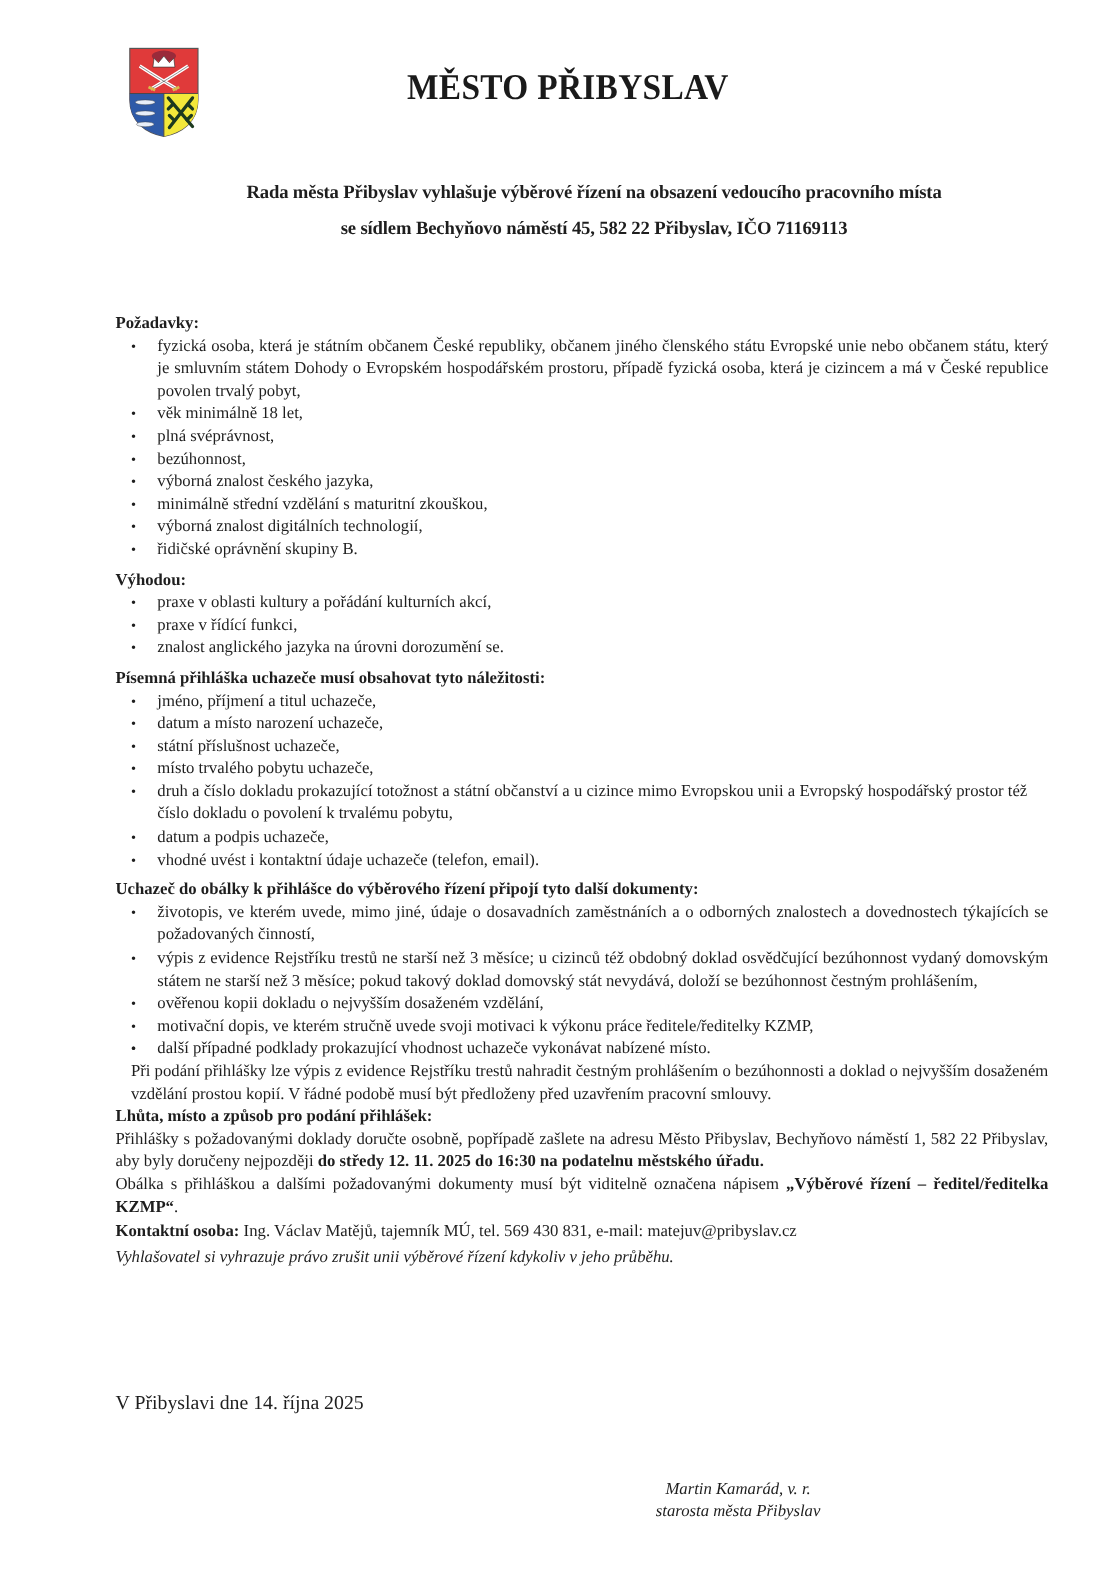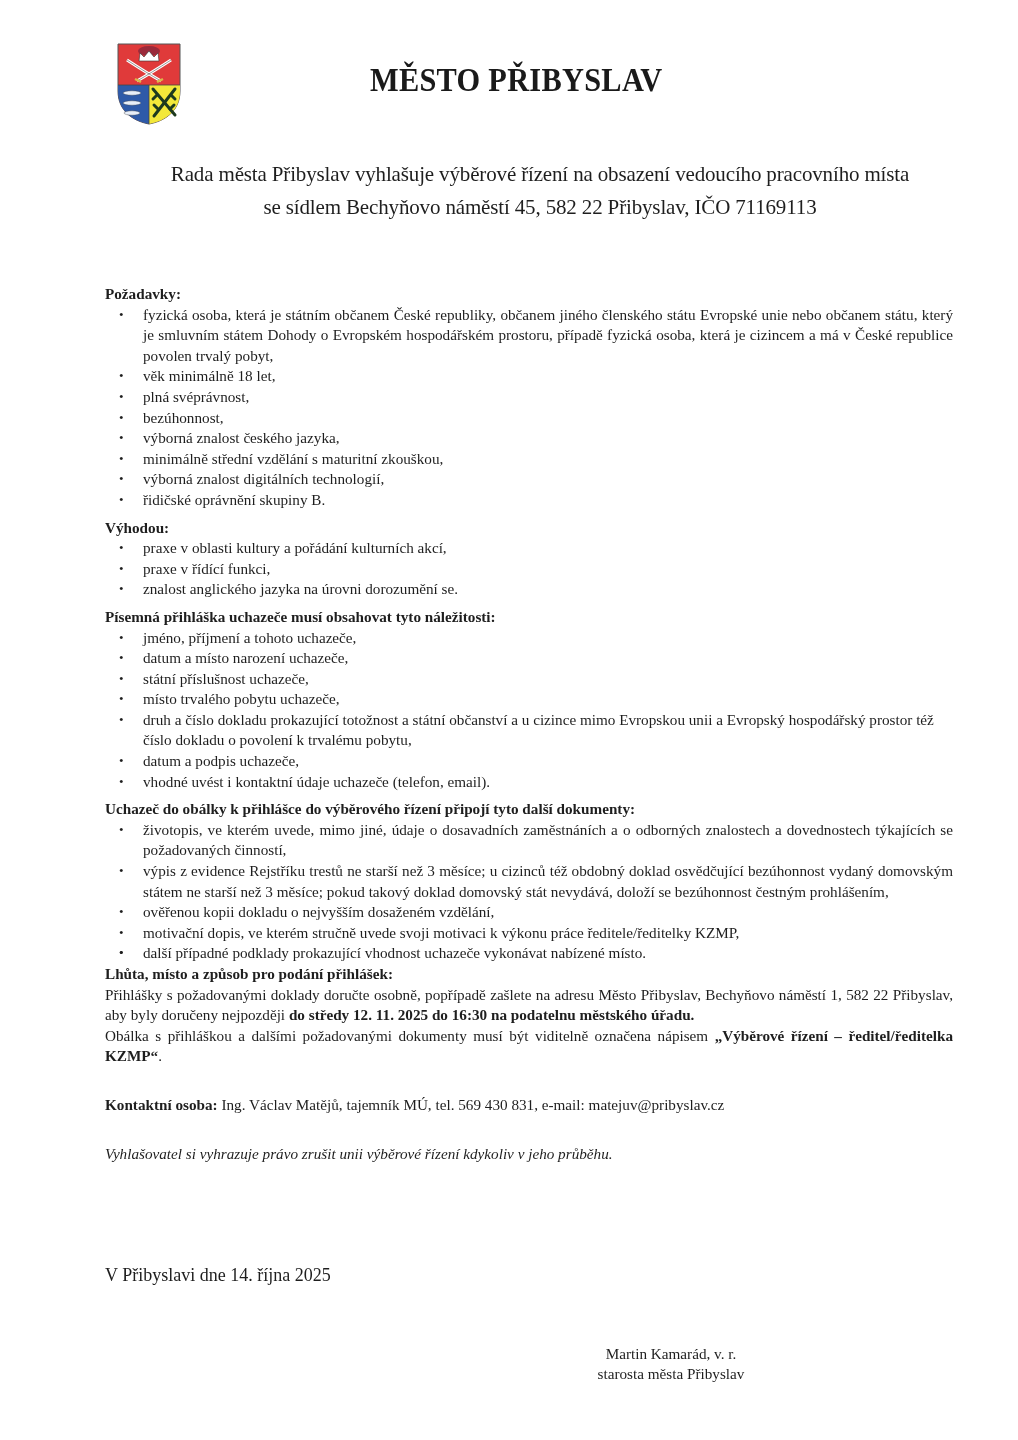--- a/index.html
+++ b/index.html
@@ -13,46 +13,46 @@
     .crest { position: absolute; left: 117px; top: 43px; width: 64px; height: 82px; }
     .doc-title {
       position: absolute; left: 370px; top: 62px;
       font-size: 33px; font-weight: bold; letter-spacing: 0.3px;
       transform: scaleX(0.92); transform-origin: left top;
       color: #1a1a1a; white-space: nowrap;
     }
 
     .intro {
       position: absolute; left: 140px; top: 158px; width: 800px;
-      text-align: center; font-weight: normal; font-size: 21px; line-height: 33px;
+      text-align: center; font-weight: bold; font-size: 17px; line-height: 33px;
       letter-spacing: -0.15px;
     }
     .intro div { white-space: nowrap; }
 
     .body {
       position: absolute; left: 105px; top: 284px; width: 848px;
       font-size: 15.2px; line-height: 20.6px;
     }
     .section-heading { font-weight: bold; margin: 0; }
     ul.bullets { list-style: none; margin: 0 0 7px 0; padding: 0; }
     ul.bullets li { position: relative; padding-left: 38px; }
     ul.bullets li .bullet {
       position: absolute; left: 14px; top: 0; font-size: 13px;
     }
     .justify { text-align: justify; }
     .note { padding-left: 14px; text-align: justify; margin-bottom: 8px; }
     .para { margin: 0; }
-    .mt14 { margin-top: 28px; }
+    .mt14 { margin-top: 2px; }
     .italic { font-style: italic; }
     b { font-weight: bold; }
 
     .date-line { position: absolute; left: 105px; top: 1265px; font-size: 18px; }
     .signature {
       position: absolute; left: 586px; top: 1344px; width: 170px;
-      text-align: center; font-size: 15.2px; line-height: 20px;
+      text-align: center; font-size: 15.2px; line-height: 20px; font-style: italic;
     }
   </style>
 </head>
 <body>
 
 <div class="page">
 
   <svg class="crest" viewBox="0 0 64 82">
     <path d="M1 1 H63 V48 C63 68 48 78 32 81 C16 78 1 68 1 48 Z" fill="#e03a3a" stroke="#555" stroke-width="1"></path>
     <path d="M1 42 H32 V81 C16 78 1 68 1 48 Z" fill="#2e5aa8"></path>
@@ -107,38 +107,39 @@
 
     <p class="section-heading">Výhodou:</p>
     <ul class="bullets">
       <li><span class="bullet">•</span><span>praxe v oblasti kultury a pořádání kulturních akcí,</span></li>
       <li><span class="bullet">•</span><span>praxe v řídící funkci,</span></li>
       <li><span class="bullet">•</span><span>znalost anglického jazyka na úrovni dorozumění se.</span></li>
     </ul>
 
     <p class="section-heading">Písemná přihláška uchazeče musí obsahovat tyto náležitosti:</p>
     <ul class="bullets">
-      <li><span class="bullet">•</span><span>jméno, příjmení a tohoto uchazeče,</span></li>
+      <li><span class="bullet">•</span><span>jméno, příjmení a titul uchazeče,</span></li>
       <li><span class="bullet">•</span><span>datum a místo narození uchazeče,</span></li>
       <li><span class="bullet">•</span><span>státní příslušnost uchazeče,</span></li>
       <li><span class="bullet">•</span><span>místo trvalého pobytu uchazeče,</span></li>
       <li><span class="bullet">•</span><span>druh a číslo dokladu prokazující totožnost a státní občanství a u cizince mimo Evropskou unii a Evropský hospodářský prostor též číslo dokladu o povolení k trvalému pobytu,</span></li>
       <li><span class="bullet">•</span><span>datum a podpis uchazeče,</span></li>
       <li><span class="bullet">•</span><span>vhodné uvést i kontaktní údaje uchazeče (telefon, email).</span></li>
     </ul>
 
     <p class="section-heading">Uchazeč do obálky k přihlášce do výběrového řízení připojí tyto další dokumenty:</p>
     <ul class="bullets" style="margin-bottom:0">
       <li class="justify"><span class="bullet">•</span><span>životopis, ve kterém uvede, mimo jiné, údaje o dosavadních zaměstnáních a o odborných znalostech a dovednostech týkajících se požadovaných činností,</span></li>
       <li class="justify"><span class="bullet">•</span><span>výpis z evidence Rejstříku trestů ne starší než 3 měsíce; u cizinců též obdobný doklad osvědčující bezúhonnost vydaný domovským státem ne starší než 3 měsíce; pokud takový doklad domovský stát nevydává, doloží se bezúhonnost čestným prohlášením,</span></li>
       <li><span class="bullet">•</span><span>ověřenou kopii dokladu o nejvyšším dosaženém vzdělání,</span></li>
       <li><span class="bullet">•</span><span>motivační dopis, ve kterém stručně uvede svoji motivaci k výkonu práce ředitele/ředitelky KZMP,</span></li>
       <li><span class="bullet">•</span></li>
       <li><span class="bullet">•</span><span>další případné podklady prokazující vhodnost uchazeče vykonávat nabízené místo.</span></li>
     </ul>
+    <p class="note para">Při podání přihlášky lze výpis z evidence Rejstříku trestů nahradit čestným prohlášením o bezúhonnosti a doklad o nejvyšším dosaženém vzdělání prostou kopií. V řádné podobě musí být předloženy před uzavřením pracovní smlouvy.</p>
 
     <p class="section-heading">Lhůta, místo a způsob pro podání přihlášek:</p>
     <p class="para justify"><span>Přihlášky s požadovanými doklady doručte osobně, popřípadě zašlete na adresu Město Přibyslav, Bechyňovo náměstí 1, 582 22 Přibyslav, aby byly doručeny nejpozději </span><b>do středy 12. 11. 2025 do 16:30 na podatelnu městského úřadu.</b></p>
     <p class="para justify"><span>Obálka s přihláškou a dalšími požadovanými dokumenty musí být viditelně označena nápisem </span><b>„Výběrové řízení – ředitel/ředitelka KZMP“</b><span>.</span></p>
 
     <p class="para mt14"><b>Kontaktní osoba:</b><span> Ing. Václav Matějů, tajemník MÚ, tel. 569 430 831, e-mail: </span><span>matejuv@pribyslav.cz</span></p>
 
     <p class="para mt14 italic">Vyhlašovatel si vyhrazuje právo zrušit unii výběrové řízení kdykoliv v jeho průběhu.</p>
   </div>
 

